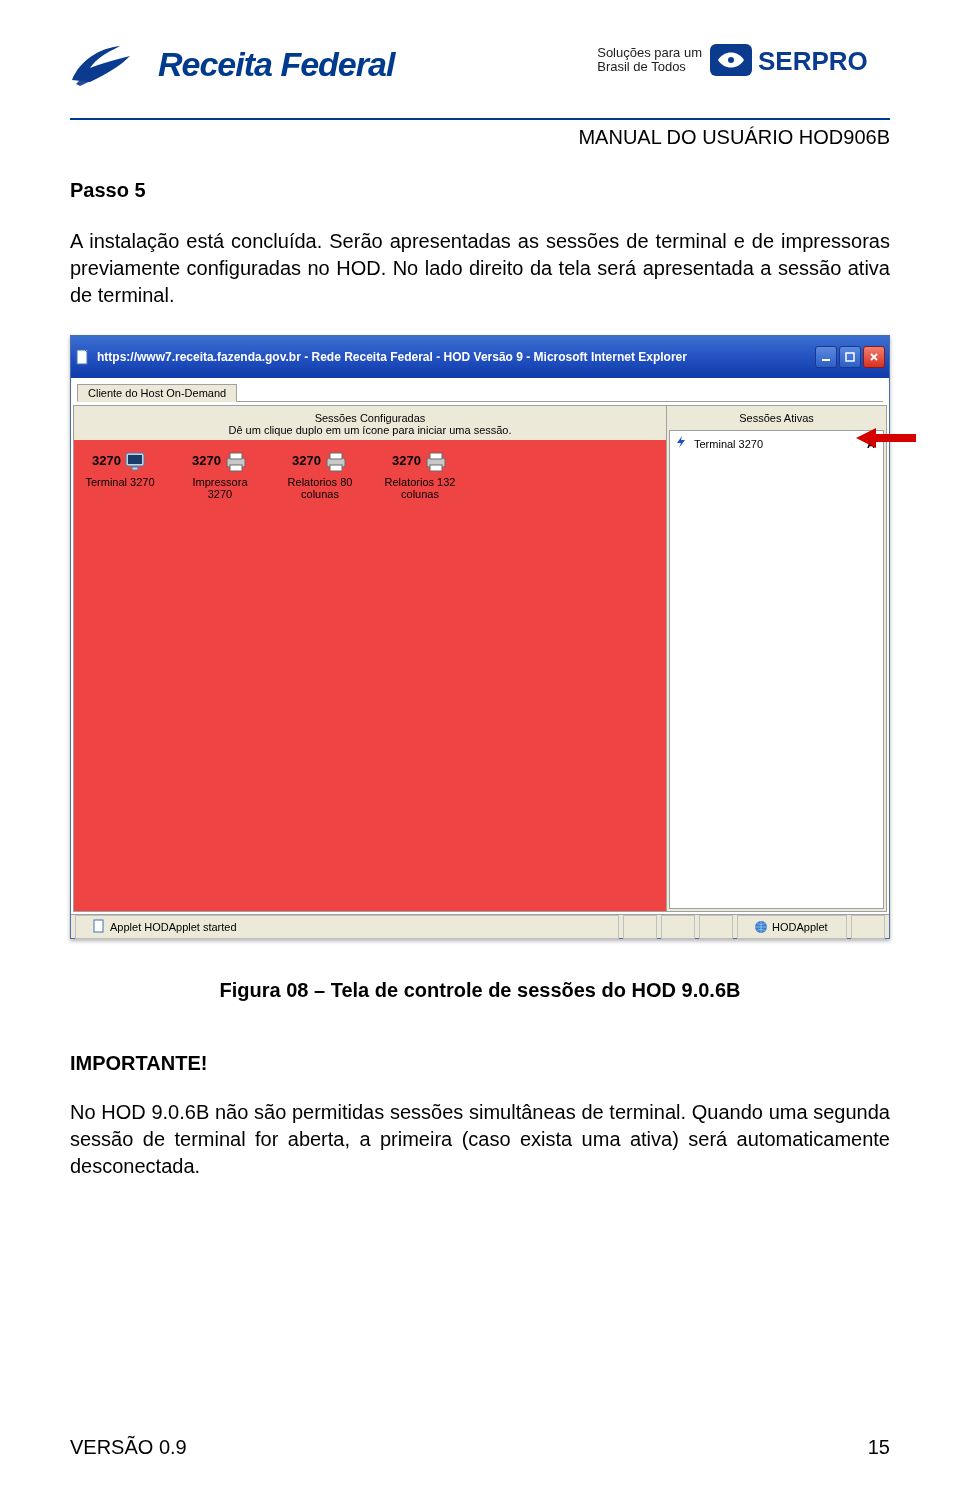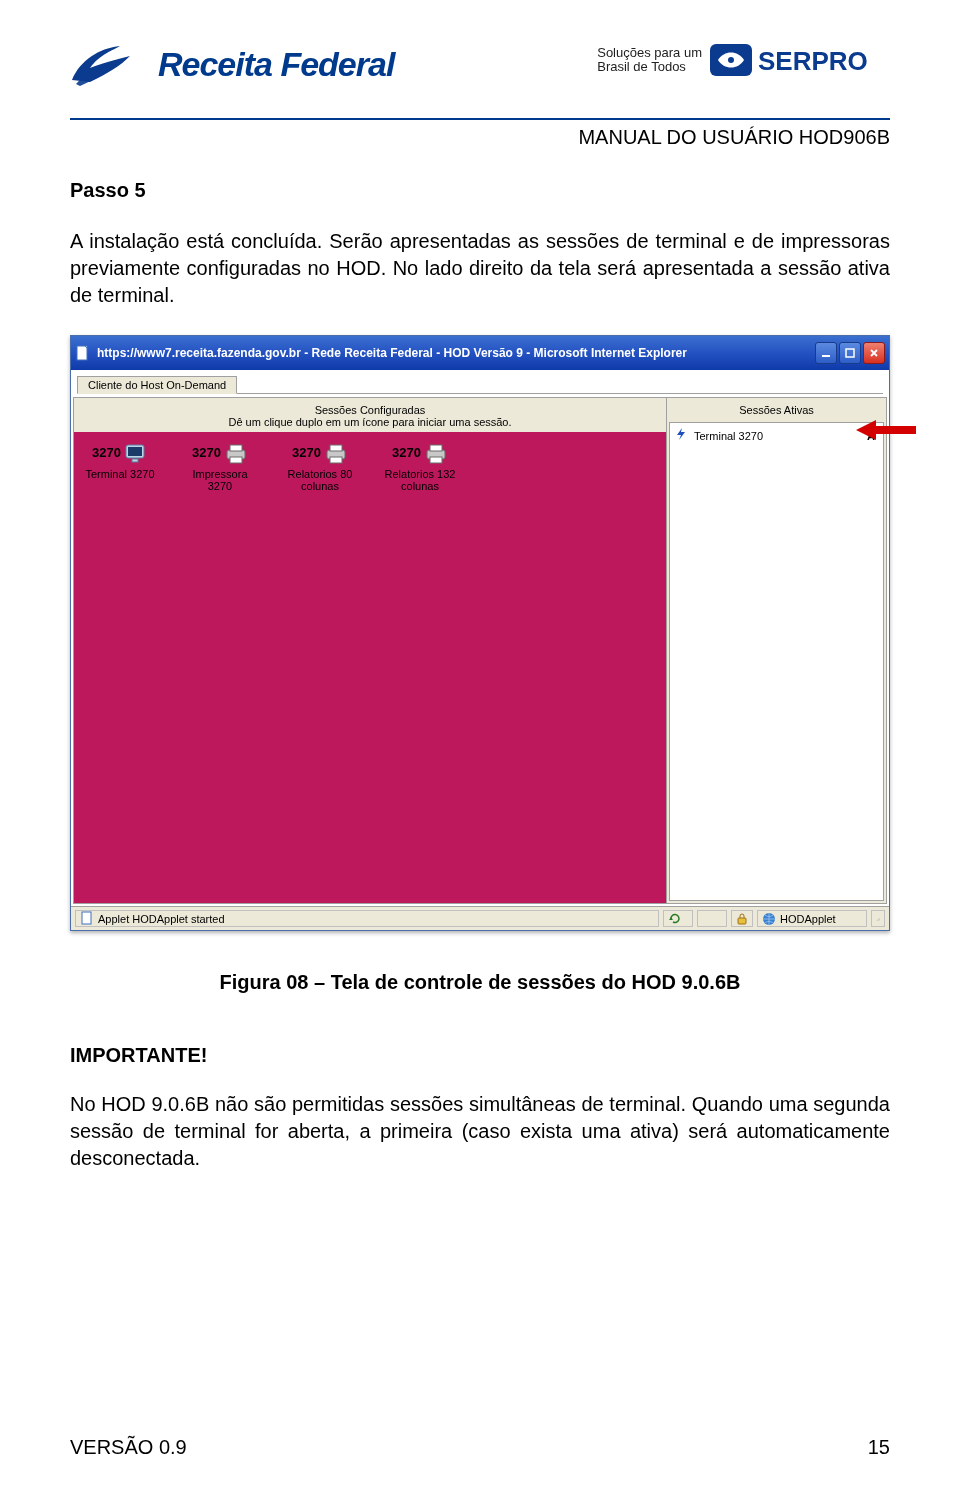--- a/index.html
+++ b/index.html
@@ -17,56 +17,56 @@
   .manual-title { text-align: right; font-size: 20px; margin-top: 4px; margin-bottom: 30px; }
 
   
   .step-heading { font-size: 20px; font-weight: bold; margin-bottom: 26px; }
   .body-para { font-size: 20px; line-height: 1.35; text-align: justify; margin-bottom: 26px; }
 
   
   .ie-window { width: 820px; margin: 0 0 40px 0; border: 1px solid #4a6ea9; box-shadow: 0 2px 4px rgba(0,0,0,0.3); }
   .titlebar {
     background: linear-gradient(to bottom, #3b6fcf, #2452c2 50%, #0f3aa9);
-    color: #fff; height: 34px; display: flex; align-items: center; padding: 0 4px;
+    color: #fff; height: 42px; display: flex; align-items: center; padding: 0 4px;
     font-size: 12px;
   }
   .title-icon { width: 16px; height: 16px; margin-right: 6px; display:flex; align-items:center; justify-content:center; }
   .title-text { flex: 1; white-space: nowrap; overflow: hidden; font-weight: bold; }
   .win-btns { display: flex; gap: 2px; }
   .win-btn { width: 22px; height: 22px; border-radius: 3px; display: flex; align-items: center; justify-content: center; font-size: 11px; color:#fff; font-family: Arial; }
   .win-btn.min { background: linear-gradient(#5b8ae0,#2d5ec7); border:1px solid #1a3a8a; }
   .win-btn.max { background: linear-gradient(#5b8ae0,#2d5ec7); border:1px solid #1a3a8a; }
   .win-btn.close { background: linear-gradient(#f08070,#d83020); border:1px solid #8a1a1a; }
 
   .client-area { background: #fff; display: flex; flex-direction: column; height: 536px; }
   .client-top { background:#fff; padding: 2px 6px 0 6px; }
   .tab-strip { border-bottom: 1px solid #a0a0a0; margin: 2px 0 0 0; }
   .hod-tab { display:inline-block; background:#ece9d8; border:1px solid #a0a0a0; border-bottom:1px solid #ece9d8; padding:2px 10px; font-size:11px; position:relative; top:1px; }
   .content-panel { flex:1; display:flex; background:#ece9d8; border-top:1px solid #fff; }
   .left-pane { flex:1; border:1px solid #a0a0a0; background:#ece9d8; display:flex; flex-direction:column; }
   .pane-head { text-align:center; font-size:11px; padding:6px 4px 4px 4px; }
-  .icons-area { flex:1; background:#be185d; padding:10px; display:flex; gap:28px; align-items:flex-start; flex-wrap:wrap; }
+  .icons-area { flex:1; background:#ef4444; padding:10px; display:flex; gap:28px; align-items:flex-start; flex-wrap:wrap; }
   .sess-icon { width:72px; text-align:center; font-size:11px; }
   .sess-icon .ic3270 { font-weight:bold; font-size:13px; display:inline-block; }
   .sess-icon svg { display:inline-block; vertical-align:middle; }
   .sess-icon .lbl { display:block; margin-top:2px; line-height:1.1; }
   .right-pane { width:220px; border:1px solid #a0a0a0; border-left:none; background:#ece9d8; display:flex; flex-direction:column; position:relative; }
   .right-pane .pane-head { text-align:center; }
   .active-list { background:#fff; border:1px solid #a0a0a0; margin:2px; flex:1; padding:4px; font-size:11px; }
   .active-item { display:flex; align-items:center; gap:6px; }
   .conn-icon { color:#1e4fc0; font-size:14px; }
   .active-item .name { flex:1; }
   .active-item .code { font-weight:bold; padding-right:4px; }
   .red-arrow { position:absolute; right:-30px; top:22px; }
   .bottom-btn-row { text-align:center; padding:6px 0 10px 0; background:#ece9d8; }
   .ajuda-btn { background: linear-gradient(#fdfdfd,#e6e6e6); border:1px solid #8a8a8a; border-radius:3px; padding:2px 22px; font-size:12px; }
 
   .statusbar { background:#ece9d8; border-top:1px solid #a0a0a0; height:24px; display:flex; align-items:center; font-size:11px; padding:0 4px; gap:4px; }
-  .status-cell { border:1px solid #c0c0c0; height:17px; display:flex; align-items:center; padding:0 4px; }
+  .status-cell { border:1px solid #c0c0c0; height:24px; display:flex; align-items:center; padding:0 16px; }
   .status-main { flex:1; }
   .status-spacer { width:30px; }
   .internet-cell { width:110px; justify-content:flex-start; gap:4px; }
   .resize-grip { width:14px; justify-content:flex-end; color:#888; }
 
   .figure-caption { text-align:center; font-size:20px; font-weight:bold; margin: 20px 0 50px 0; }
   .important-heading { font-size:20px; font-weight:bold; margin-bottom:24px; }
 
   .footer { position:absolute; bottom:40px; left:70px; right:70px; display:flex; justify-content:space-between; font-size:20px; }
 </style>

